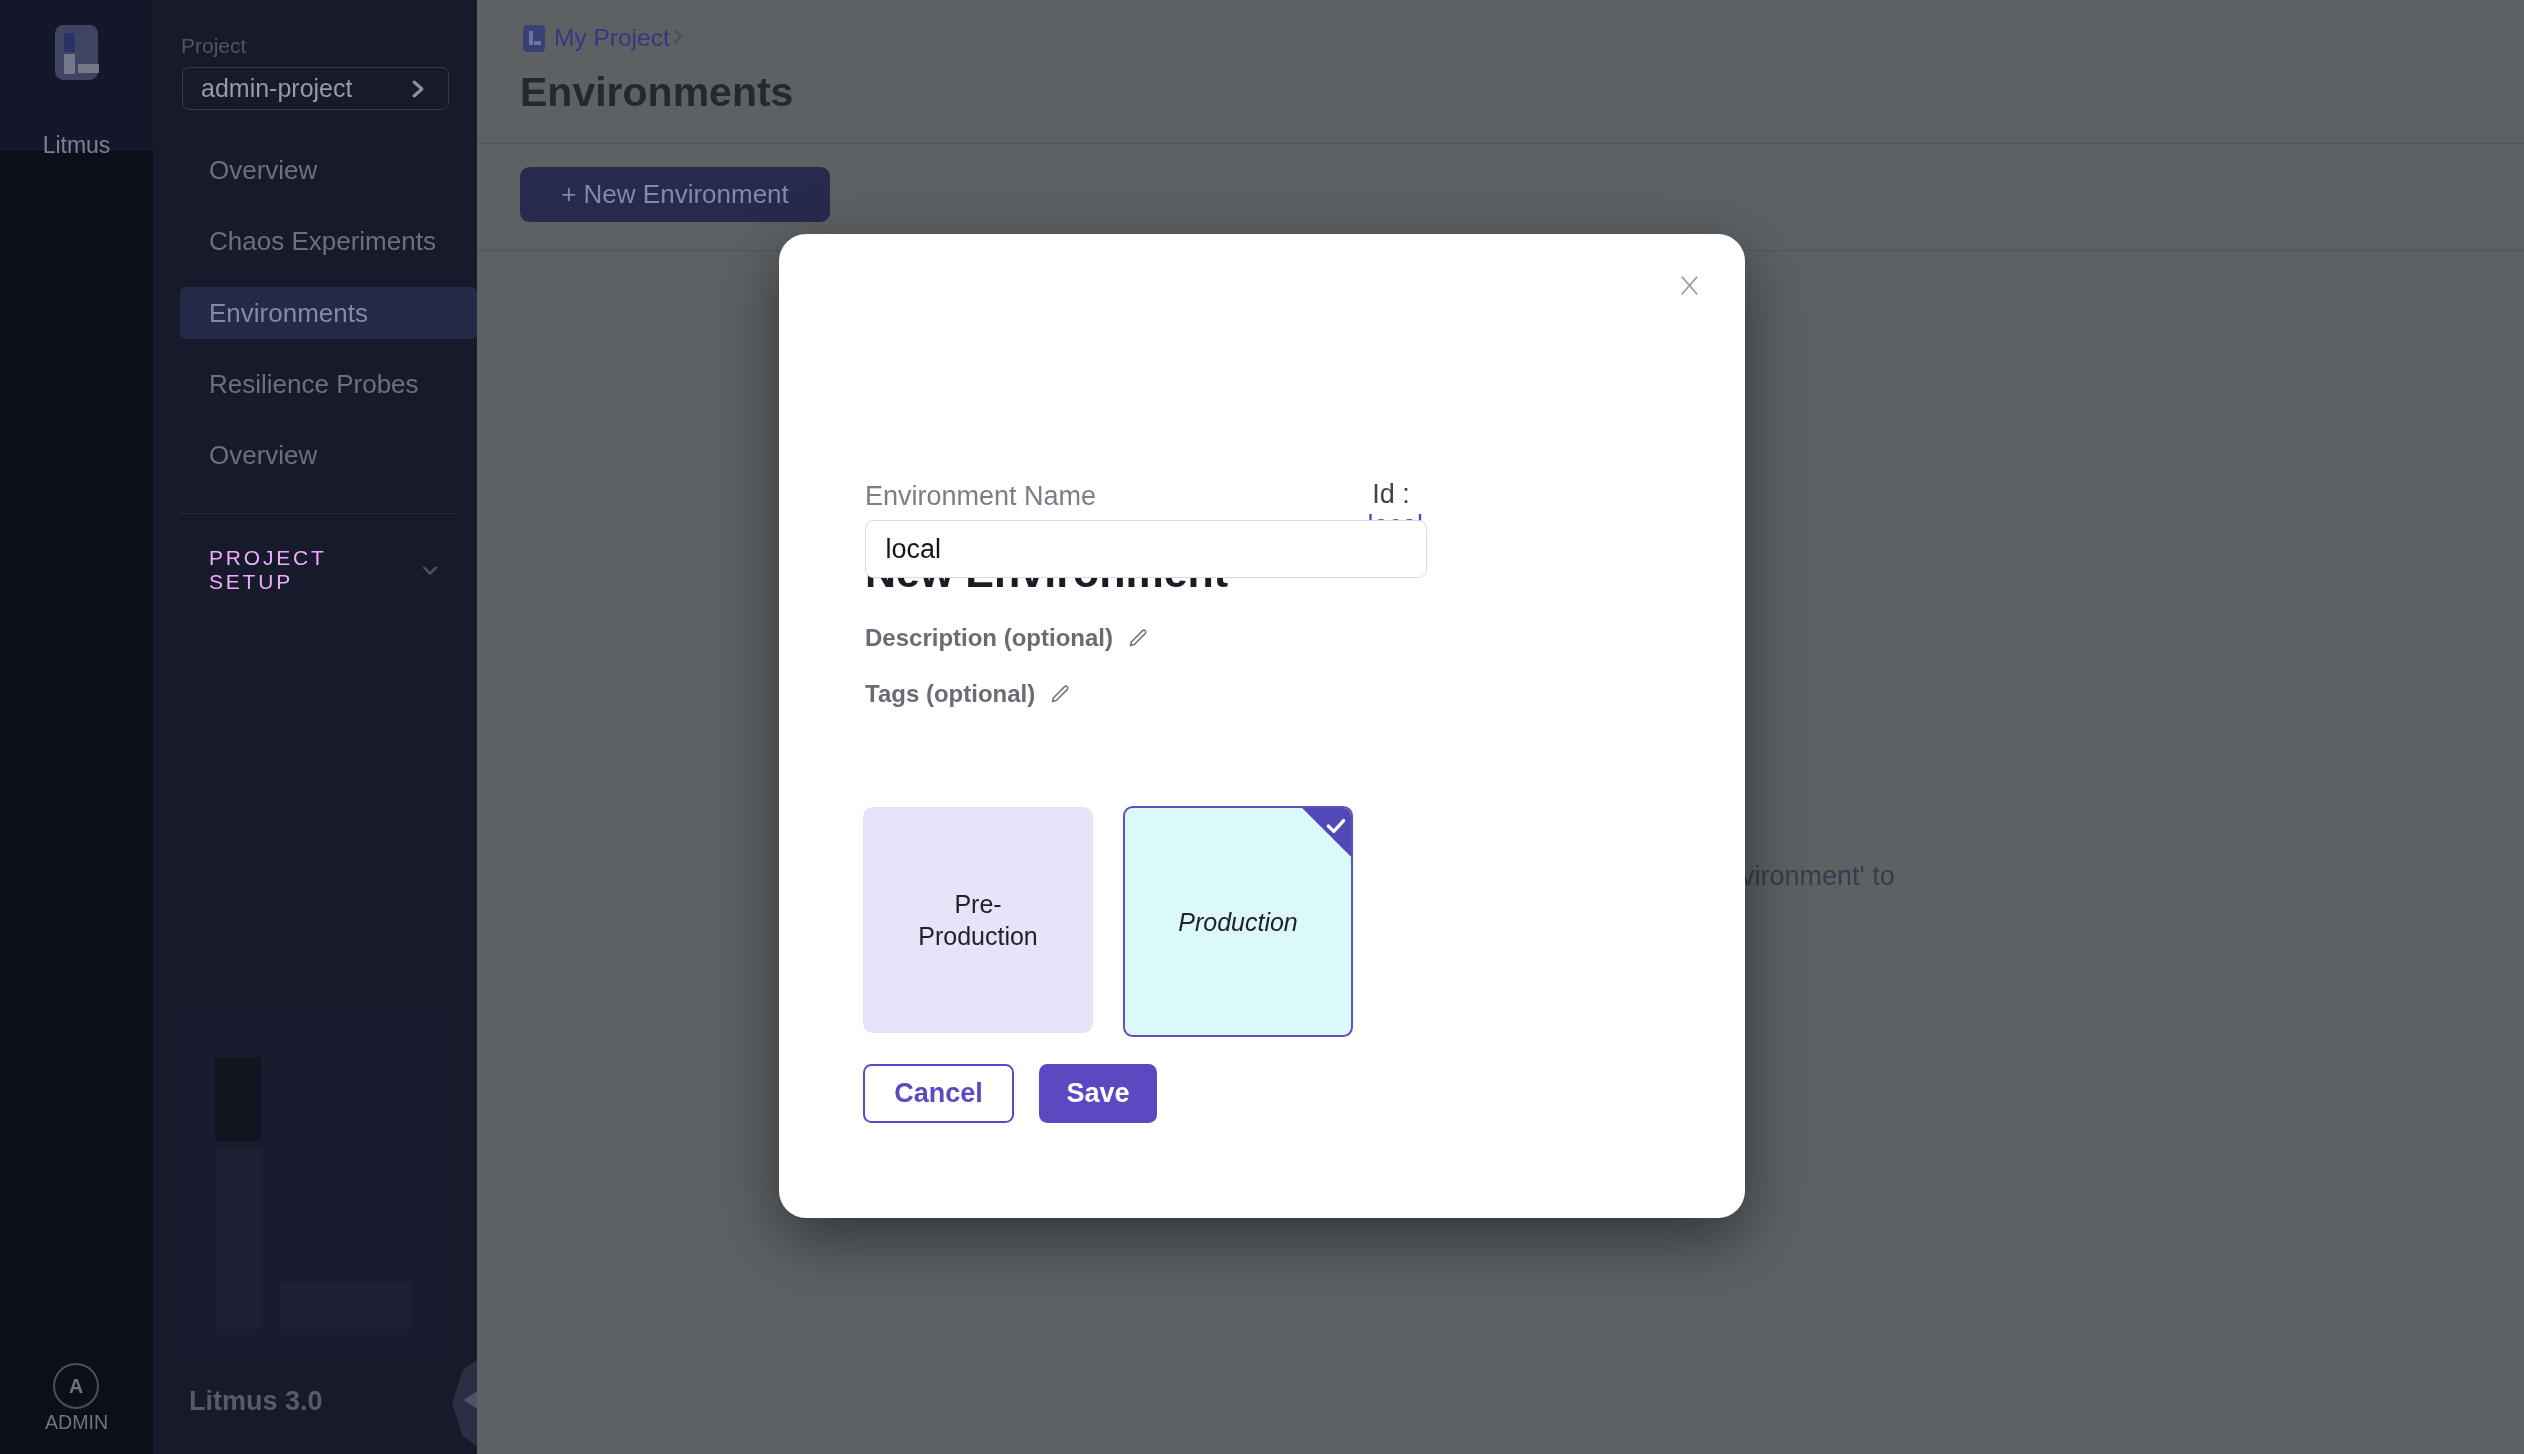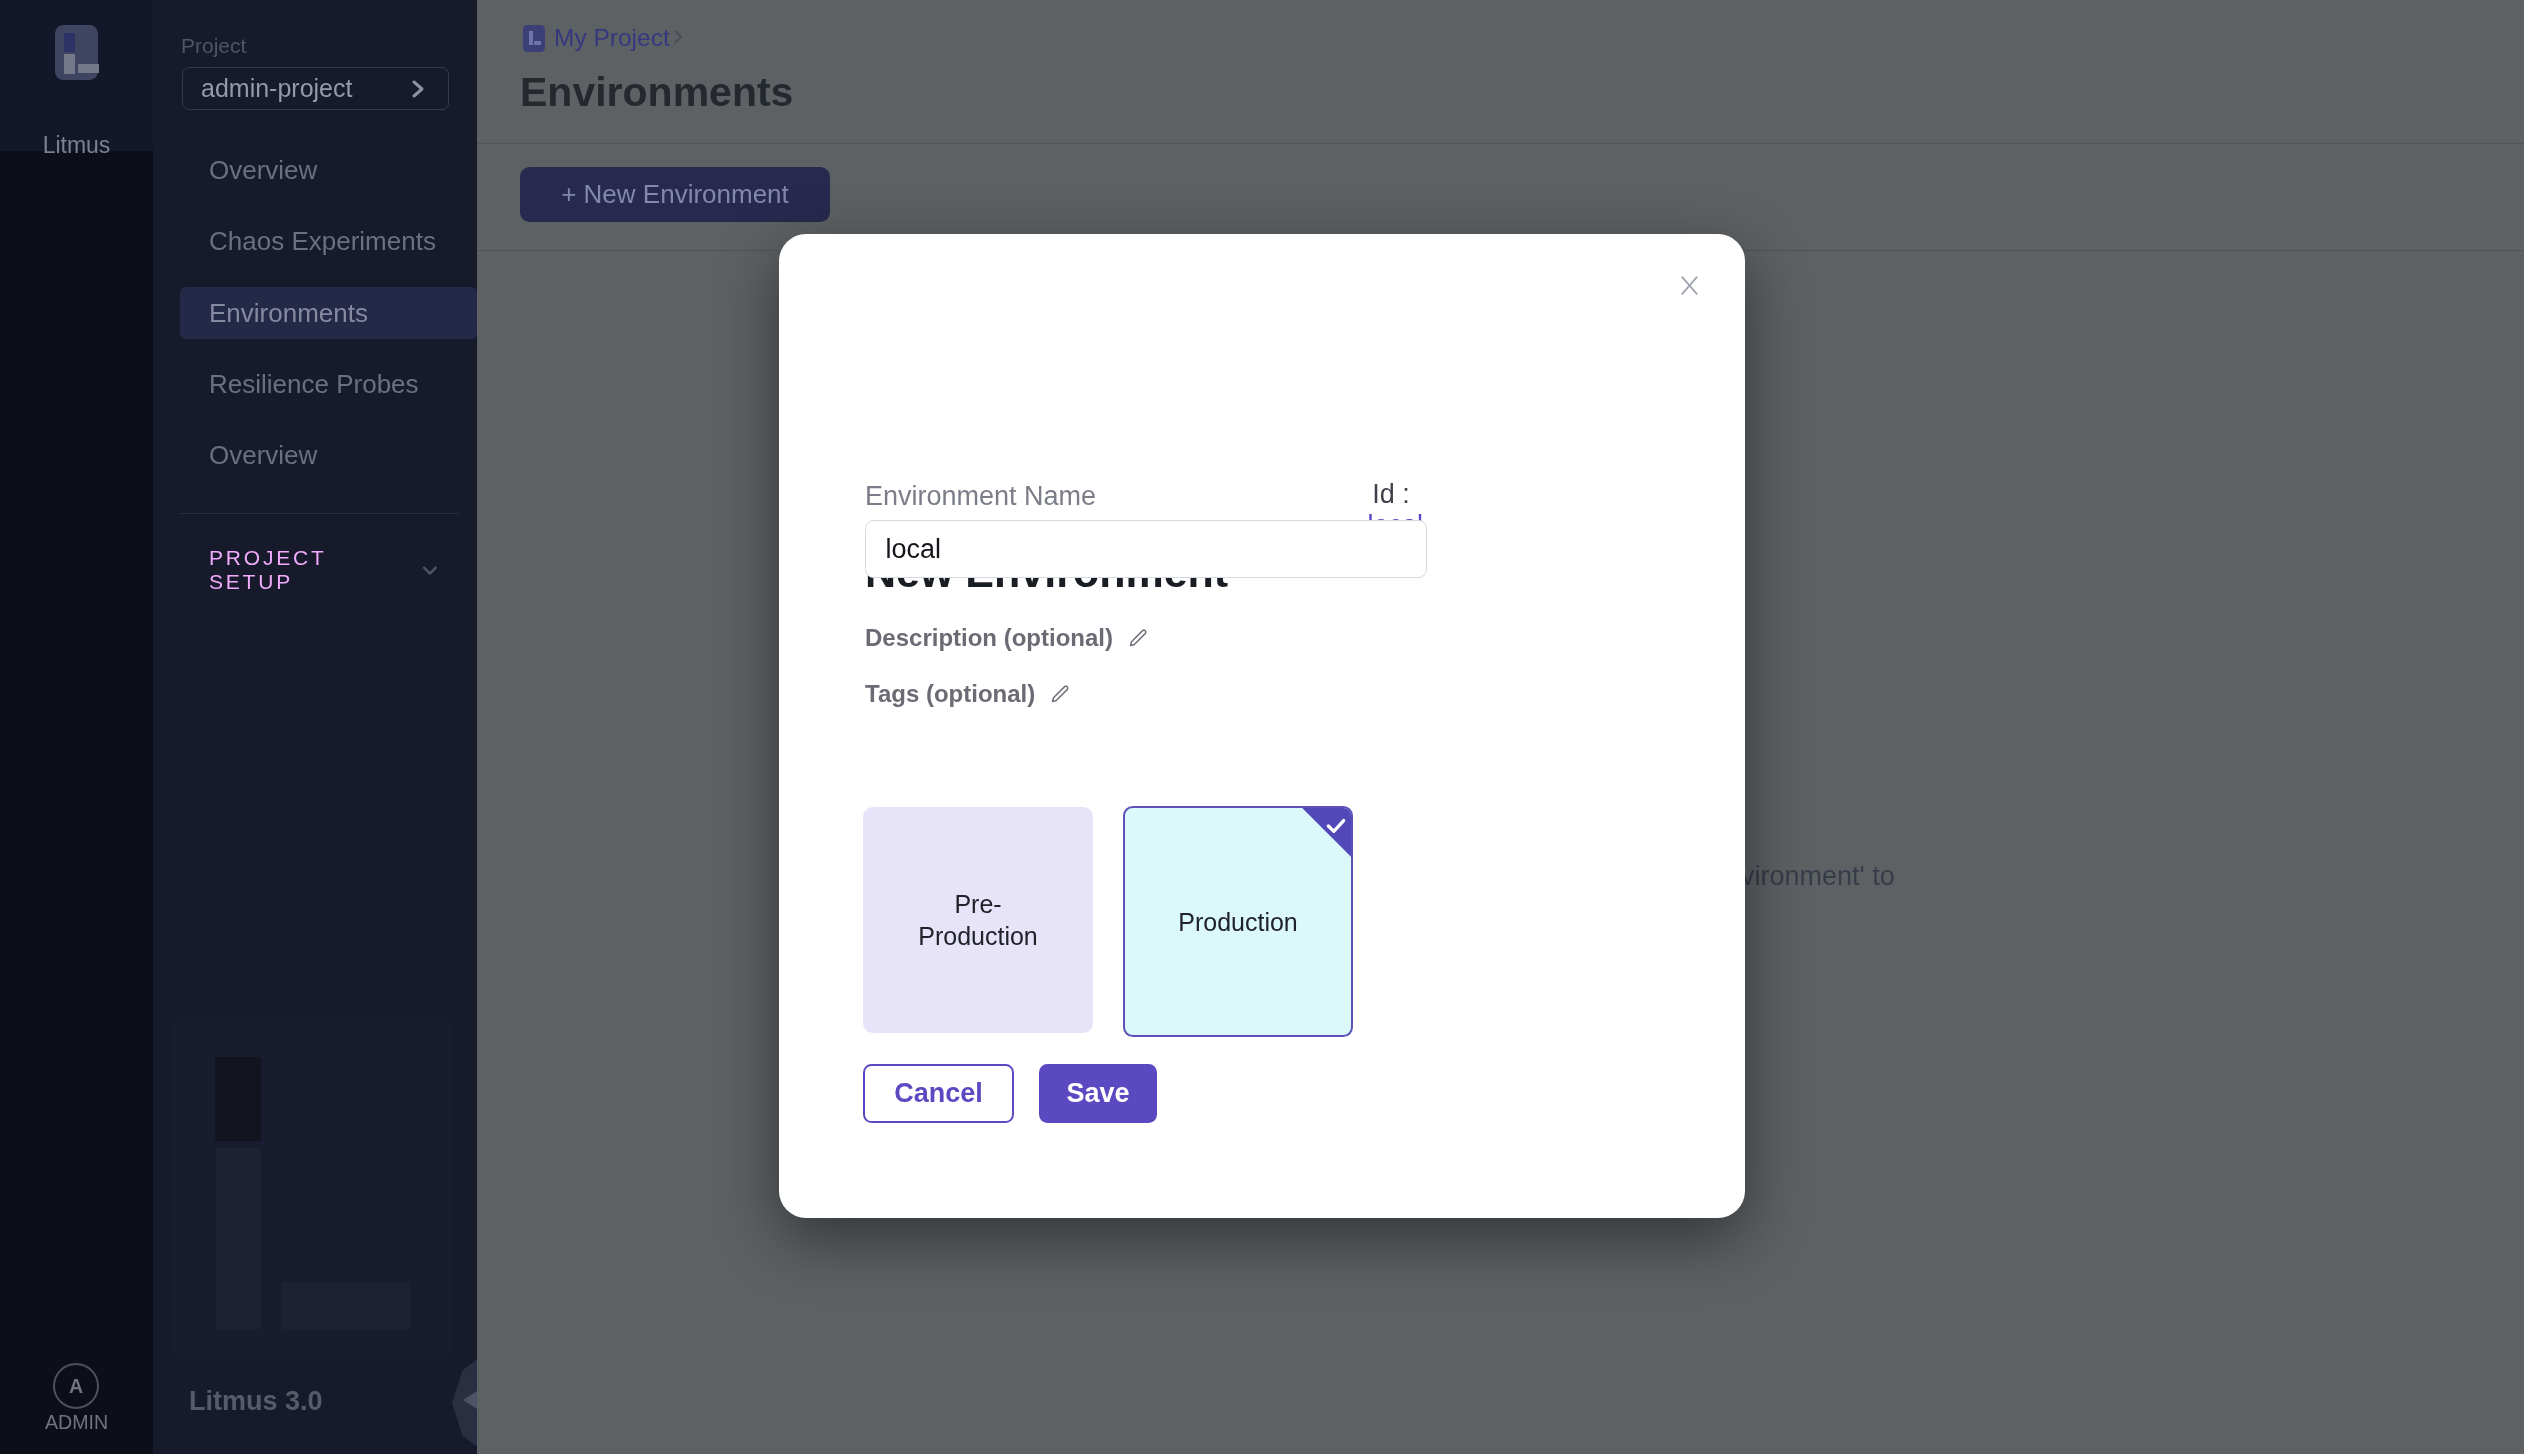--- a/index.html
+++ b/index.html
@@ -72,21 +72,21 @@
   .name-input { left:86px; top:286px; width:562px; height:58px; border:1.4px solid #d8d8e0; border-radius:8.4px;
                 font-size:27px; color:#15171c; padding:0 19.6px; outline:none; background:#fff;
                 font-family:"Liberation Sans","DejaVu Sans",sans-serif; }
   .opt-row { left:86px; display:flex; align-items:center; }
   .opt-row .lbl { font-size:24px; font-weight:bold; color:#6a6b74; }
   .opt-row .pencil { margin-left:12.6px; width:24px; height:24px; }
   .type-heading { left:86px; top:487px; font-size:39px; font-weight:bold; color:#15181d; }
   .type-card { top:573px; width:230px; height:226px; border-radius:9.8px;
                display:flex; align-items:center; justify-content:center; text-align:center; }
   .card-pre { left:84px; background:#e7e4f9;justify-content:center; }
-  .card-prod { left:344px; top:572px; height:231px; background:#dbf8fb; border:2.1px solid #5d52bb; overflow:hidden; }
+  .card-prod { left:344px; top:572px; height:231px; background:#dbf8fb; border:2.1px solid #5d52bb; overflow:hidden;font-style:italic; }
   .card-label { width:147px; font-size:25px; color:#20232a; line-height:32px; }
   .corner-check { position:absolute; top:-2.1px; right:-2.1px; width:53px; height:53px; background:#5348b8;
                   clip-path:polygon(0 0,100% 0,100% 100%); }
   .corner-check svg { position:absolute; top:8.4px; right:5.6px; }
   .cancel-btn { left:84px; top:830px; width:151px; height:59px; background:#fff; border:2.1px solid #5b49c2;
                 border-radius:8.4px; display:flex; align-items:center; justify-content:center;
                 font-size:27px; font-weight:bold; color:#5b49c2; }
   .save-btn { left:260px; top:830px; width:118px; height:59px; background:#5b49c2; border-radius:8.4px;
               display:flex; align-items:center; justify-content:center; font-size:27px; font-weight:bold; color:#ffffff; }
 </style>

